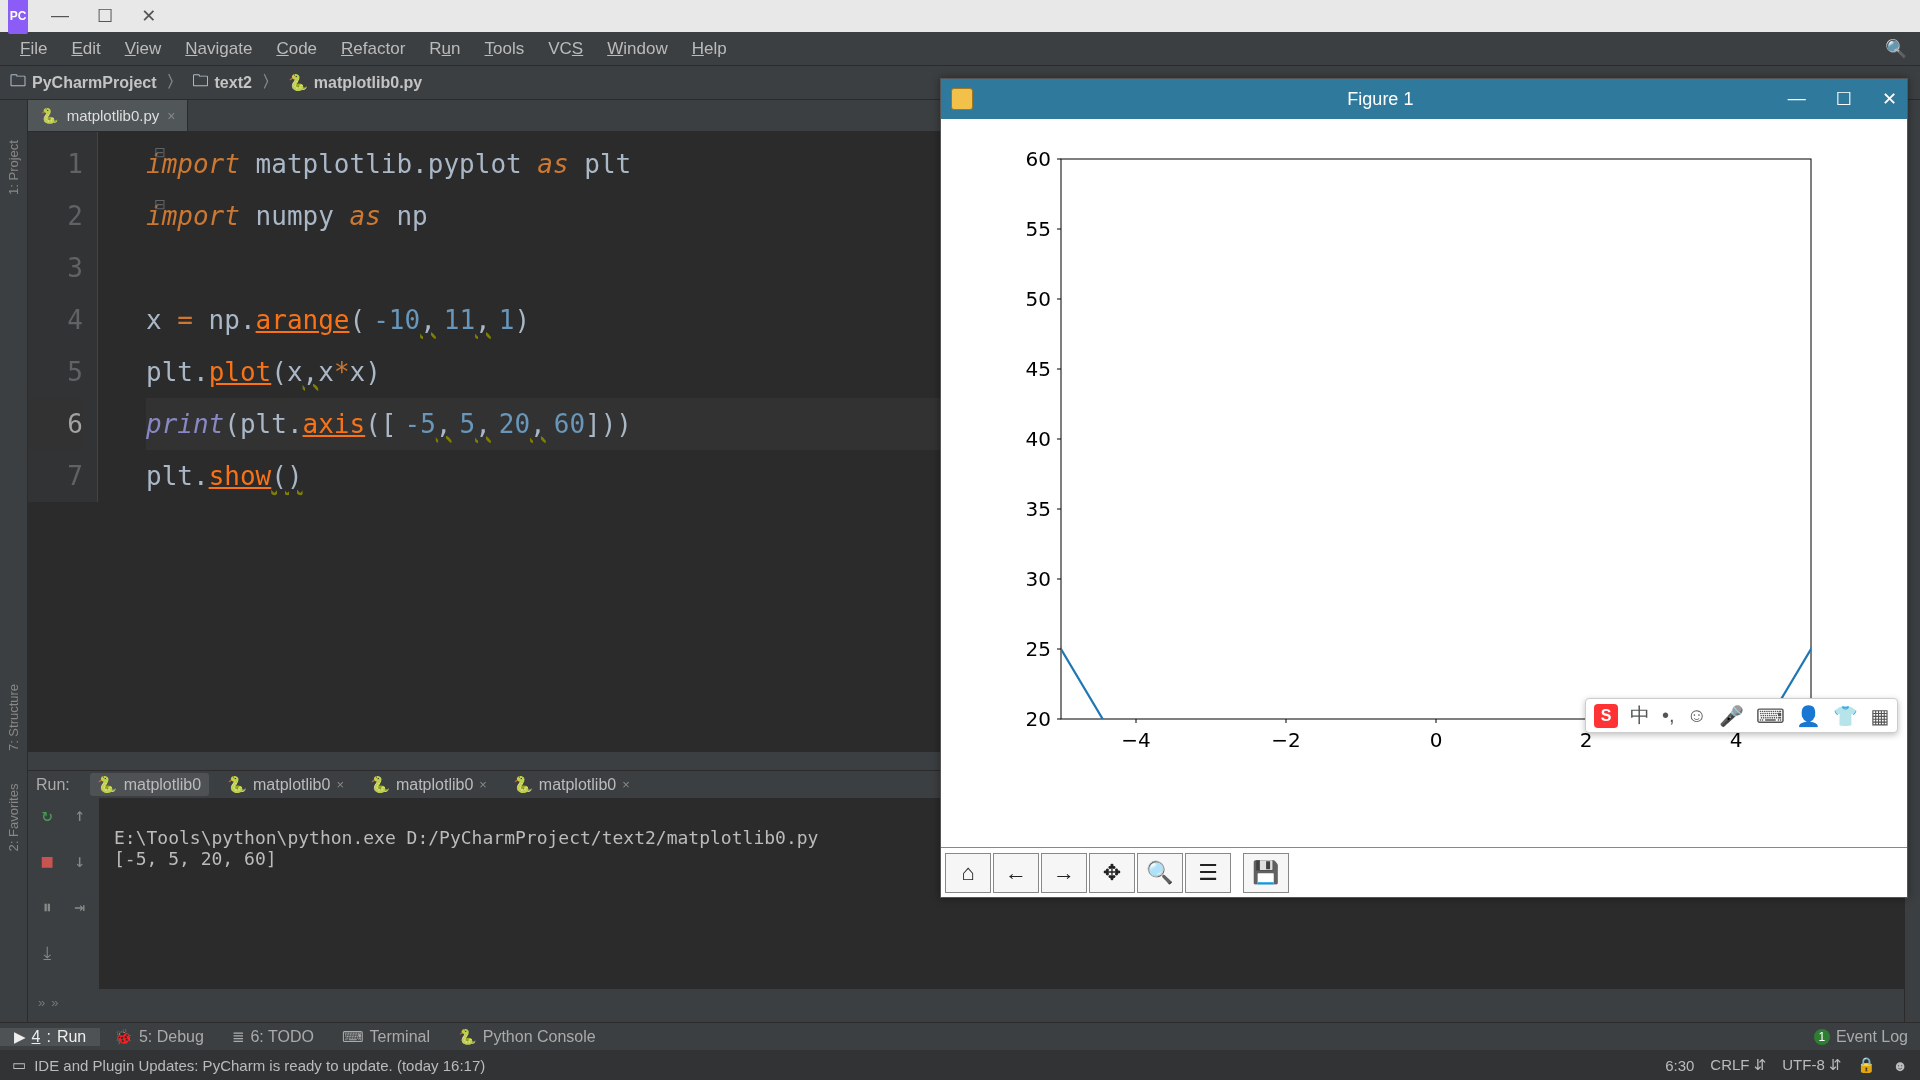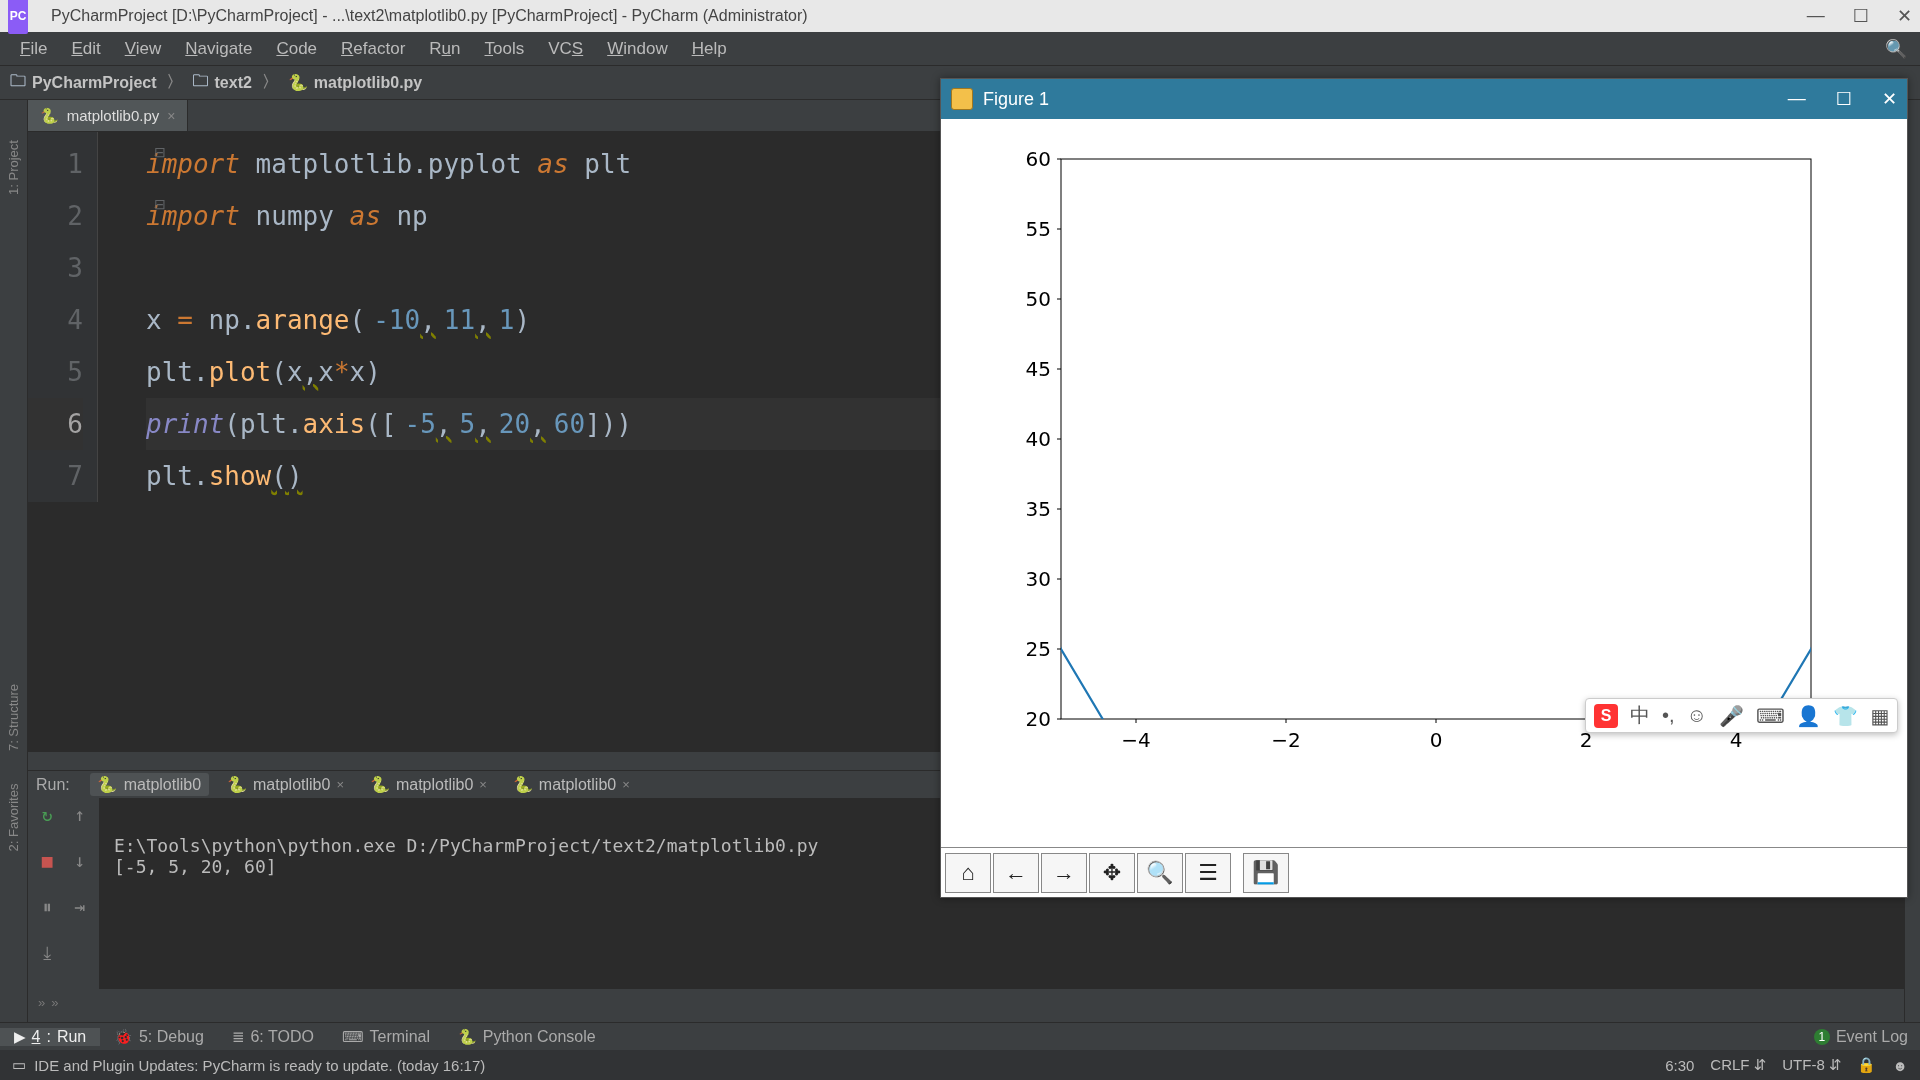--- a/index.html
+++ b/index.html
@@ -91,21 +91,21 @@
     padding: 6px 14px 0 0; background: #313335;
     border-right: 1px solid #444;
     user-select: none;
   }
   .src { padding: 6px 0 0 48px; position: relative; flex: 1; }
   .src .line { white-space: pre; }
   .src .line.hl { background: #323232; }
   .kw   { color: #cc7832; font-style: italic; }
   .kw2  { color: #cc7832; }
   .id   { color: #a9b7c6; }
-  .fn   { color: #fdba74; }
+  .fn   { color: #f97316; text-decoration: underline; }
   .fn-i { color: #8888c6; font-style: italic; }
   .num  { color: #6897bb; margin-left: 8px; }
   .op   { color: #a9b7c6; }
   .warn { text-decoration: underline wavy #808000; }
   
   .run-wrap {
     position: absolute; left: 28px; right: 16px; top: 770px; bottom: 65px;
     display: flex; flex-direction: column;
   }
   .run-head {
@@ -124,21 +124,21 @@
     flex: 1; background: #2b2b2b; display: flex;
     font-family: Consolas, monospace; font-size: 18px; color: #bbb;
   }
   .run-ctrl {
     width: 72px; background: #3c3f41; border-right: 1px solid #2b2b2b;
     display: grid; grid-template-columns: 1fr 1fr; gap: 6px; padding: 6px;
   }
   .run-ctrl span { color: #888; font-size: 18px; text-align: center; }
   .run-ctrl .grn { color: #499c54; }
   .run-ctrl .red { color: #c75450; }
-  .run-out { padding: 16px 14px; white-space: pre; }
+  .run-out { padding: 8px 14px; white-space: pre; }
   .run-foot {
     height: 26px; background: #3c3f41; display: flex; align-items: center;
     color: #999; font-size: 13px; padding: 0 10px; gap: 6px;
   }
   .run-foot .chv { color: #777; }
   
   .btoolbar {
     position: absolute; left: 0; right: 0; bottom: 30px; height: 28px;
     background: #3c3f41; display: flex; align-items: center;
     border-top: 1px solid #2b2b2b; color: #aaa; font-size: 16px;
@@ -173,21 +173,21 @@
   }
   .figtitle {
     height: 40px; background: #2f7a9c; color: #fff;
     display: flex; align-items: center; padding: 0 10px; gap: 10px;
     font-size: 18px;
   }
   .figtitle .ficon {
     width: 22px; height: 22px; background: #f3c04a; border-radius: 3px;
     border: 1px solid #a07820;
   }
-  .figtitle .ftxt { flex: 1; }
+  .figtitle .ftxt { flex: 1; text-align: center; }
   .figtitle .fbtns { display: flex; gap: 30px; font-size: 18px; }
   .figcanvas { flex: 1; position: relative; background: #fff; }
   .figcanvas svg { position: absolute; left: 0; top: 0; }
   .figtoolbar {
     height: 50px; border-top: 1px solid #888;
     display: flex; align-items: center; padding: 4px;
   }
   .figtoolbar .tool {
     width: 46px; height: 40px; border: 1px solid #888;
     display: flex; align-items: center; justify-content: center;
@@ -206,21 +206,20 @@
     width: 24px; height: 24px; background: #f33; border-radius: 4px;
     color: #fff; font-weight: 800; display: flex; align-items: center;
     justify-content: center; font-size: 16px;
   }
 </style>
 </head>
 <body>
 
 <div class="titlebar">
   <span class="pc-icon">PC</span>
-  <span class="title-text">PyCharmProject [D:\PyCharmProject] - ...\text2\matplotlib0.py [PyCharmProject] - PyCharm (Administrator)</span>
   <div class="winbtns">
     <span>—</span>
     <span>☐</span>
     <span>✕</span>
   </div>
 </div>
 
 <div class="menubar">
   <div class="mi"><u>F</u><span title="File">ile</span></div>
   <div class="mi"><u>E</u>dit</div>

